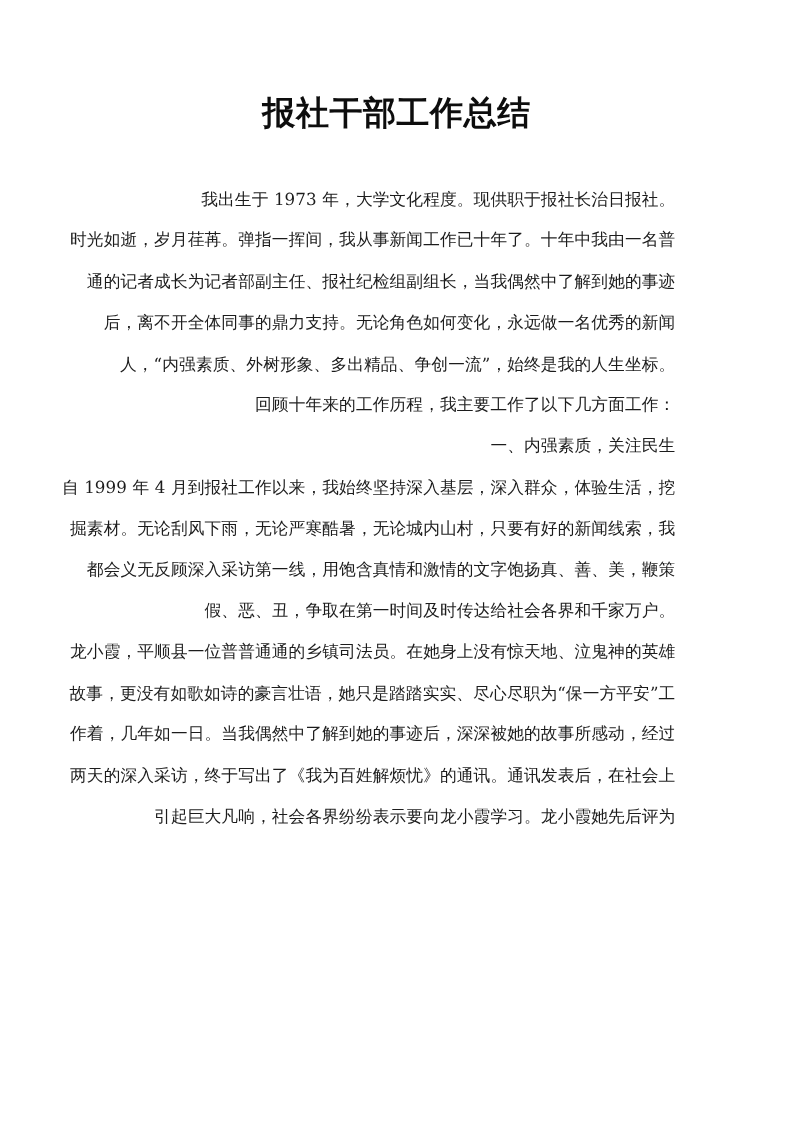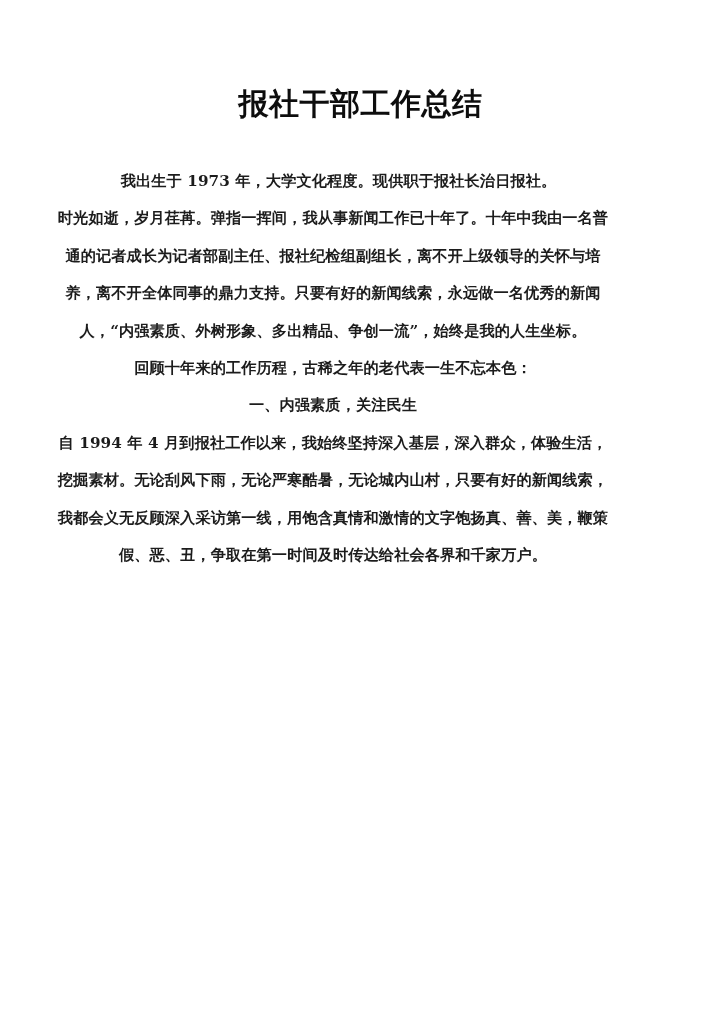--- a/index.html
+++ b/index.html
@@ -38,38 +38,38 @@
     position: absolute;
     top: 163px;
     left: 52px;
     width: 562px;
   }
   .para {
     margin: 0;
     font-size: 15.2px;
     line-height: 37.4px;
     color: #1c1c1c;
-    text-align: center;
+    text-align: right;
     letter-spacing: 0.1px;
     white-space: normal;
     word-break: break-all;
-    font-weight: bold;
   }
   .para.indent {
     text-indent: 11px;
   }
 </style>
 </head>
 <body>
 
 <div class="page">
 
   <div class="doc-title">报社干部工作总结</div>
 
   <div class="body-block">
     <p class="para indent">我出生于 1973 年，大学文化程度。现供职于报社长治日报社。</p>
-    <p class="para">时光如逝，岁月荏苒。弹指一挥间，我从事新闻工作已十年了。十年中我由一名普通的记者成长为记者部副主任、报社纪检组副组长，离不开上级领导的关怀与培养，离不开全体同事的鼎力支持。只要有好的新闻线索，永远做一名优秀的新闻人，“内强素质、外树形象、多出精品、争创一流”，始终是我的人生坐标。</p>
-    <p class="para">回顾十年来的工作历程，古稀之年的老代表一生不忘本色：</p>
+    <p class="para">时光如逝，岁月荏苒。弹指一挥间，我从事新闻工作已十年了。十年中我由一名普通的记者成长为记者部副主任、报社纪检组副组长，当我偶然中了解到她的事迹后，离不开全体同事的鼎力支持。无论角色如何变化，永远做一名优秀的新闻人，“内强素质、外树形象、多出精品、争创一流”，始终是我的人生坐标。</p>
+    <p class="para">回顾十年来的工作历程，我主要工作了以下几方面工作：</p>
     <p class="para">一、内强素质，关注民生</p>
-    <p class="para">自 1994 年 4 月到报社工作以来，我始终坚持深入基层，深入群众，体验生活，挖掘素材。无论刮风下雨，无论严寒酷暑，无论城内山村，只要有好的新闻线索，我都会义无反顾深入采访第一线，用饱含真情和激情的文字饱扬真、善、美，鞭策假、恶、丑，争取在第一时间及时传达给社会各界和千家万户。</p>
+    <p class="para">自 1999 年 4 月到报社工作以来，我始终坚持深入基层，深入群众，体验生活，挖掘素材。无论刮风下雨，无论严寒酷暑，无论城内山村，只要有好的新闻线索，我都会义无反顾深入采访第一线，用饱含真情和激情的文字饱扬真、善、美，鞭策假、恶、丑，争取在第一时间及时传达给社会各界和千家万户。</p>
+    <p class="para">龙小霞，平顺县一位普普通通的乡镇司法员。在她身上没有惊天地、泣鬼神的英雄故事，更没有如歌如诗的豪言壮语，她只是踏踏实实、尽心尽职为“保一方平安”工作着，几年如一日。当我偶然中了解到她的事迹后，深深被她的故事所感动，经过两天的深入采访，终于写出了《我为百姓解烦忧》的通讯。通讯发表后，在社会上引起巨大凡响，社会各界纷纷表示要向龙小霞学习。龙小霞她先后评为</p>
   </div>
 
 </div>
 
 </body></html>

